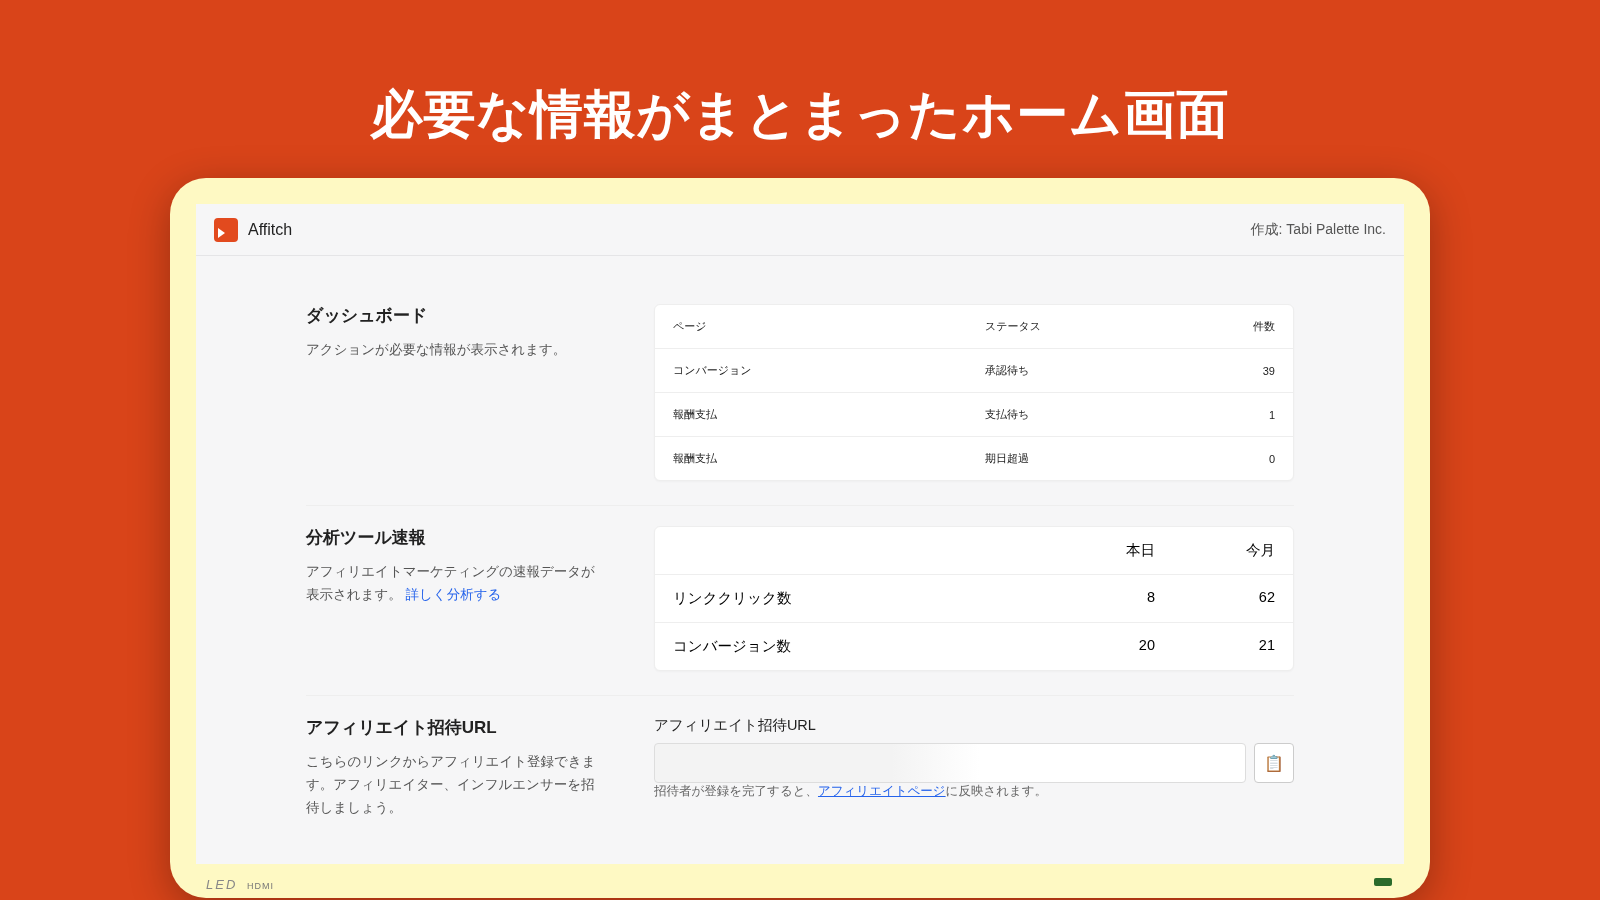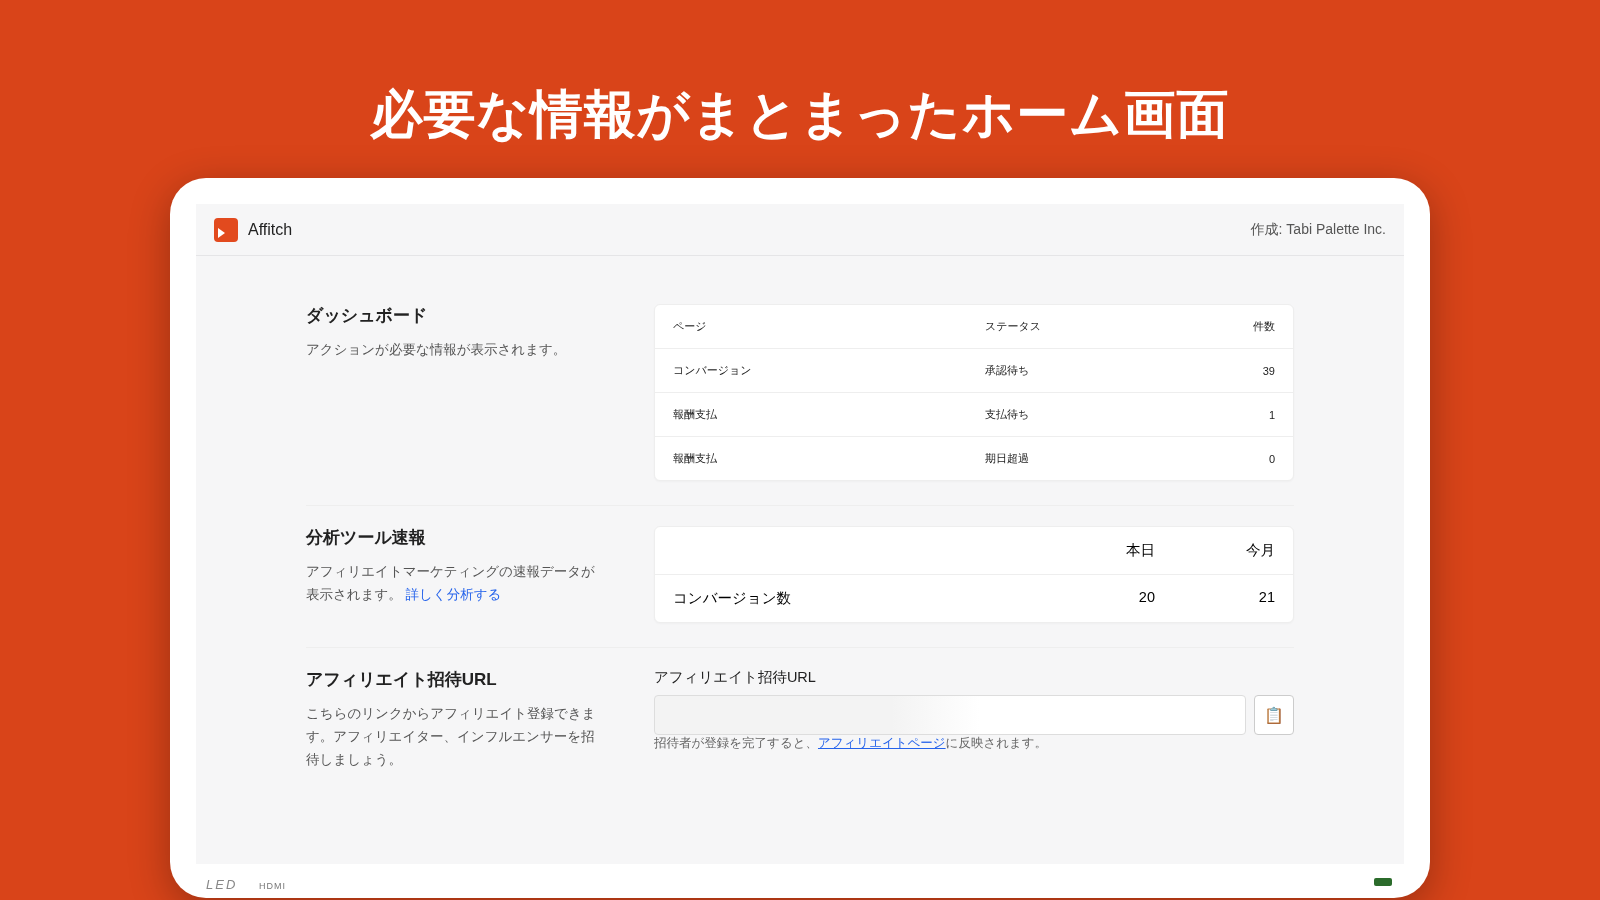--- a/index.html
+++ b/index.html
@@ -16,21 +16,21 @@
     font-size: 52px;
     font-weight: 700;
     padding: 32px 0 28px;
     letter-spacing: 1px;
     margin-top: 48px;
   }
   .tablet {
     width: 1260px;
     height: 720px;
     margin: 0 auto;
-    background: #ffffff;
+    background: #fef9c3;
     border-radius: 36px;
     padding: 26px 26px 34px;
     position: relative;
     box-shadow: 0 10px 40px rgba(0,0,0,.3);
   }
   .screen {
     width: 100%;
     height: 100%;
     background: #f6f6f7;
     position: relative;
@@ -38,21 +38,21 @@
   }
   .bottom-bar {
     position: absolute;
     left: 36px; bottom: 6px;
     color: #888;
     font-size: 13px;
     font-style: italic;
     letter-spacing: 2px;
     font-family: "Arial Black", sans-serif;
   }
-  .bottom-bar .hdmi { font-size: 9px; font-style: normal; letter-spacing: 1px; margin-left: 16px; color:#777;}
+  .bottom-bar .hdmi { font-size: 9px; font-style: normal; letter-spacing: 1px; margin-left: 4px; color:#777;}
   .led-dot { position:absolute; right:38px; bottom:12px; width:18px; height:8px; background:#2b6b2b; border-radius:2px;}
   .topbar {
     height: 52px;
     border-bottom: 1px solid #e5e5e7;
     display: flex;
     align-items: center;
     padding: 0 18px;
     background: #f6f6f7;
   }
   .logo {
@@ -208,20 +208,25 @@
             <a href="#">詳しく分析する</a>
           </p>
         </div>
         <div class="card">
           <div class="arow">
             <div class="a-label"></div>
             <div class="a-today">本日</div>
             <div class="a-month">今月</div>
           </div>
           <div class="arow">
+            <div class="a-label">リンククリック数</div>
+            <div class="a-today">8</div>
+            <div class="a-month">62</div>
+          </div>
+          <div class="arow">
             <div class="a-label">コンバージョン数</div>
             <div class="a-today">20</div>
             <div class="a-month">21</div>
           </div>
         </div>
       </div>
 
       <div class="section" style="border-bottom:none;">
         <div class="side">
           <h2>アフィリエイト招待URL</h2>

